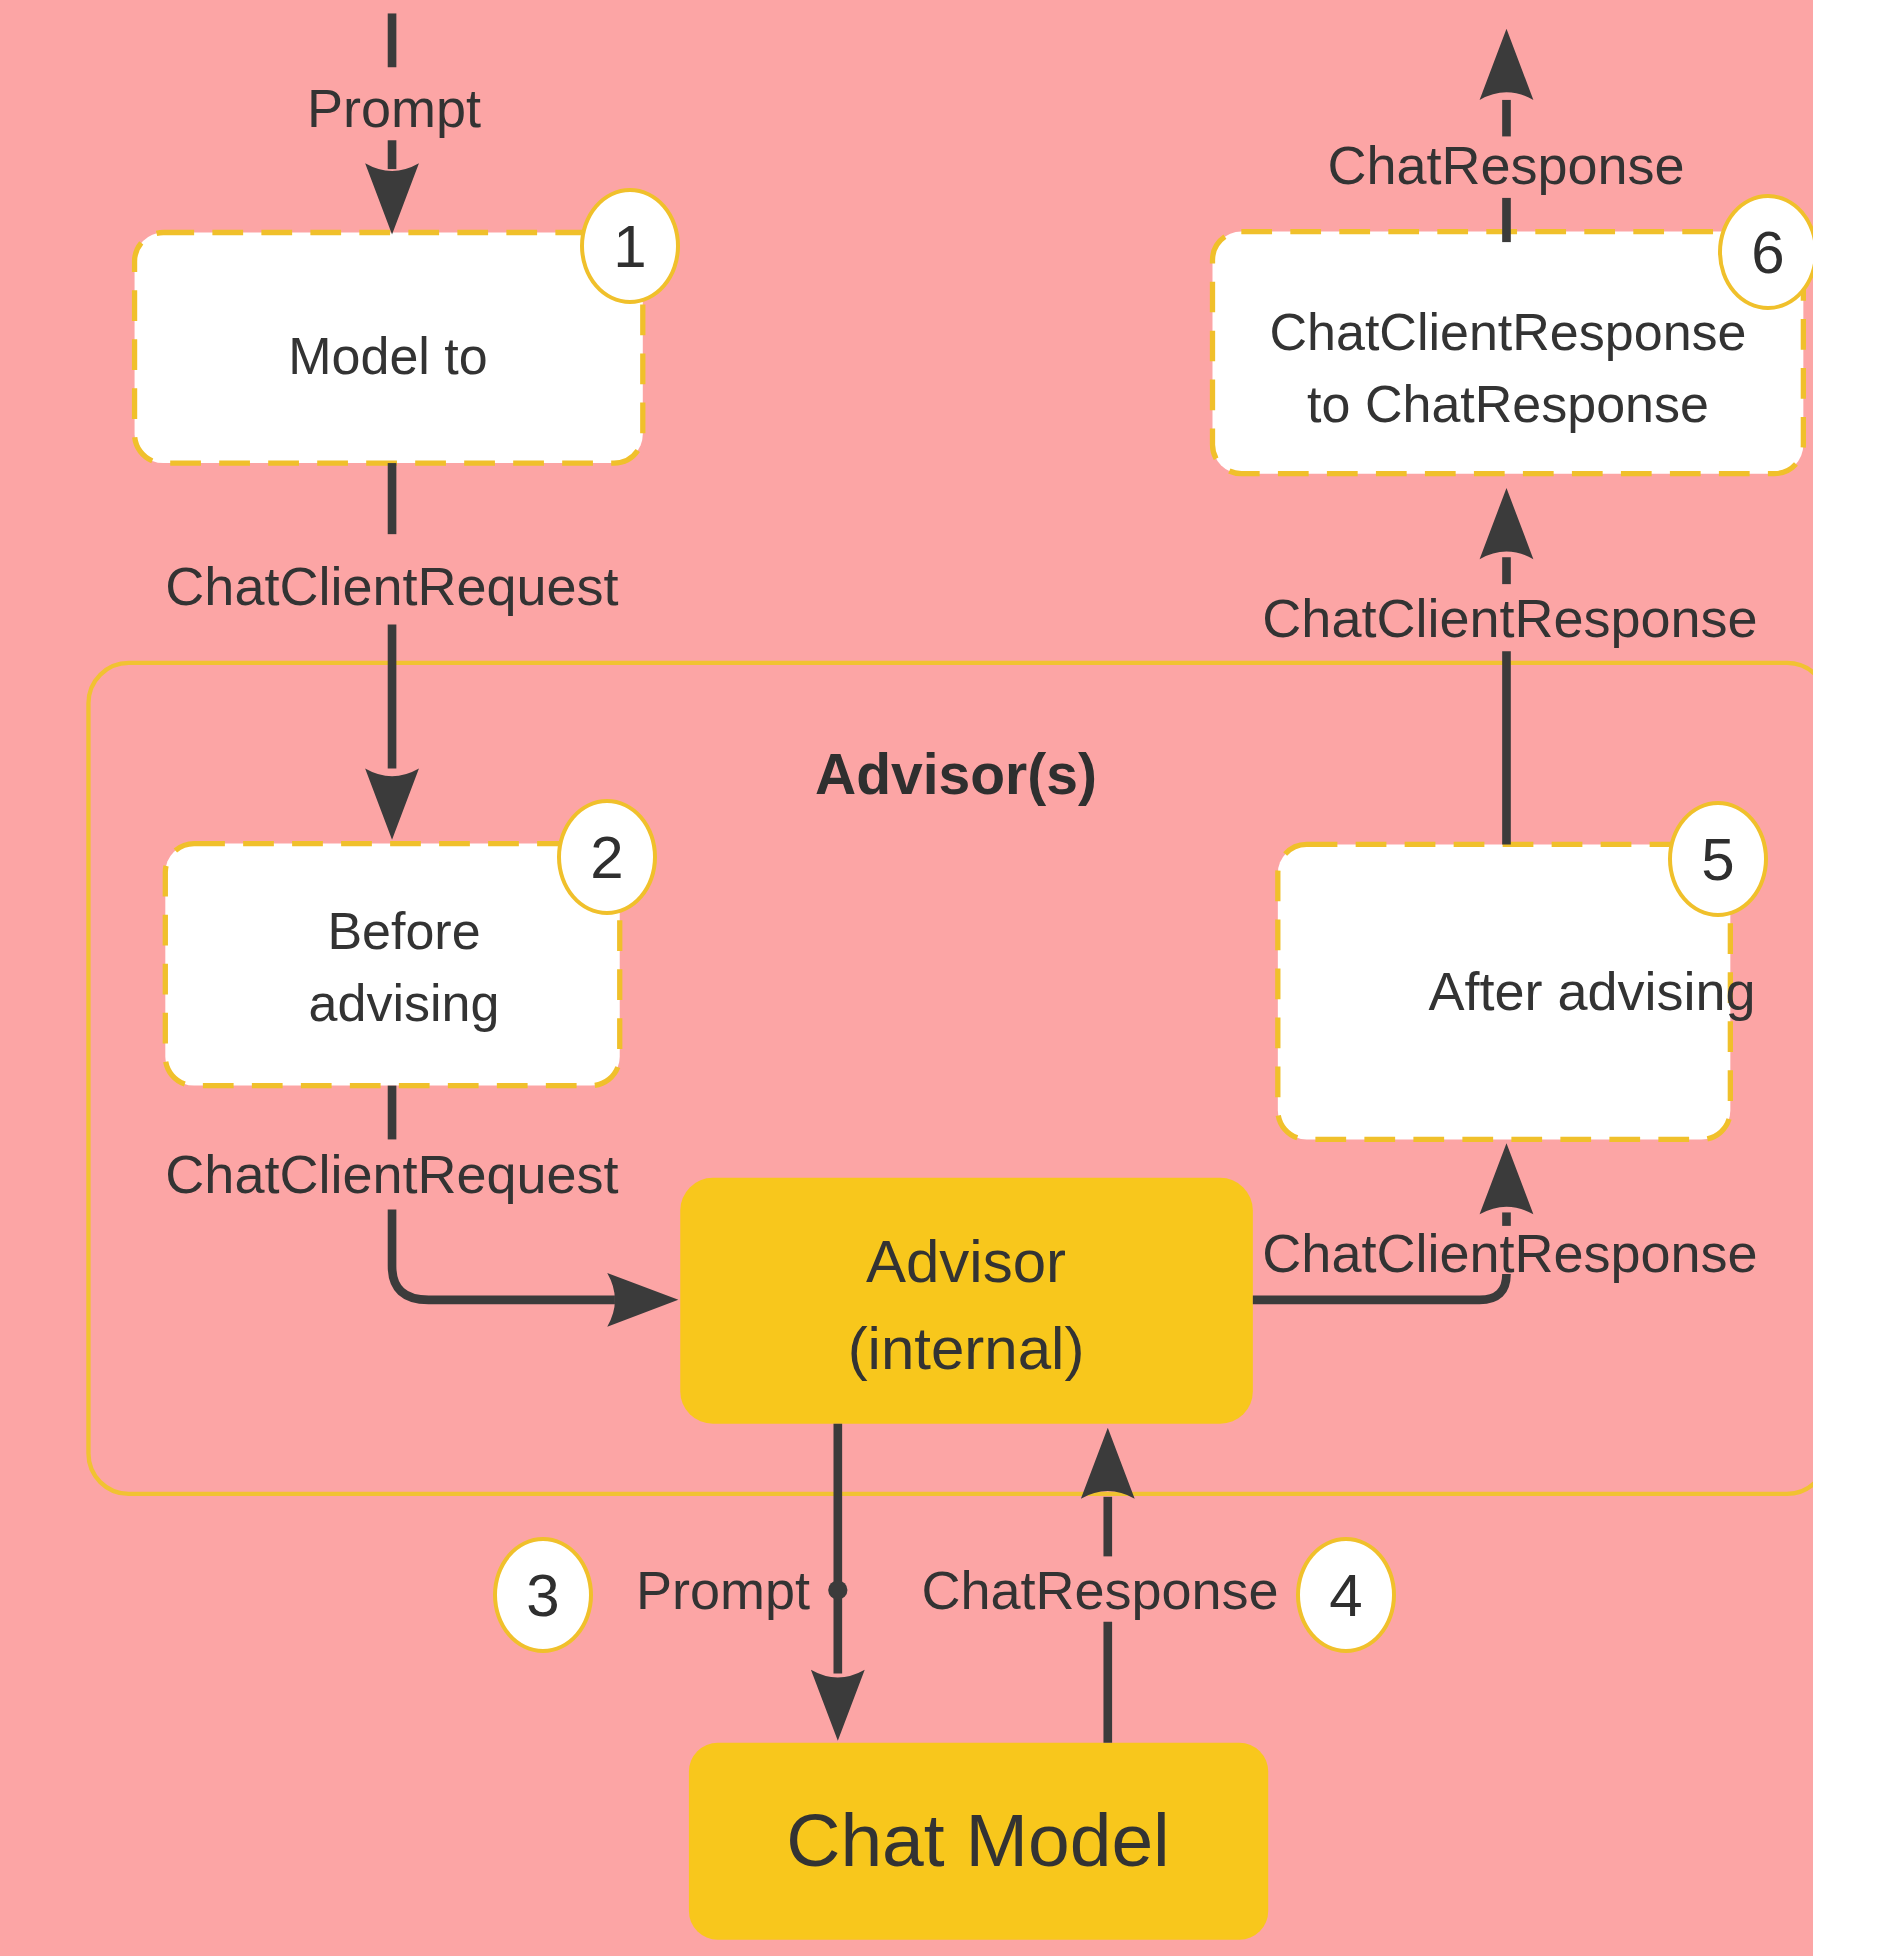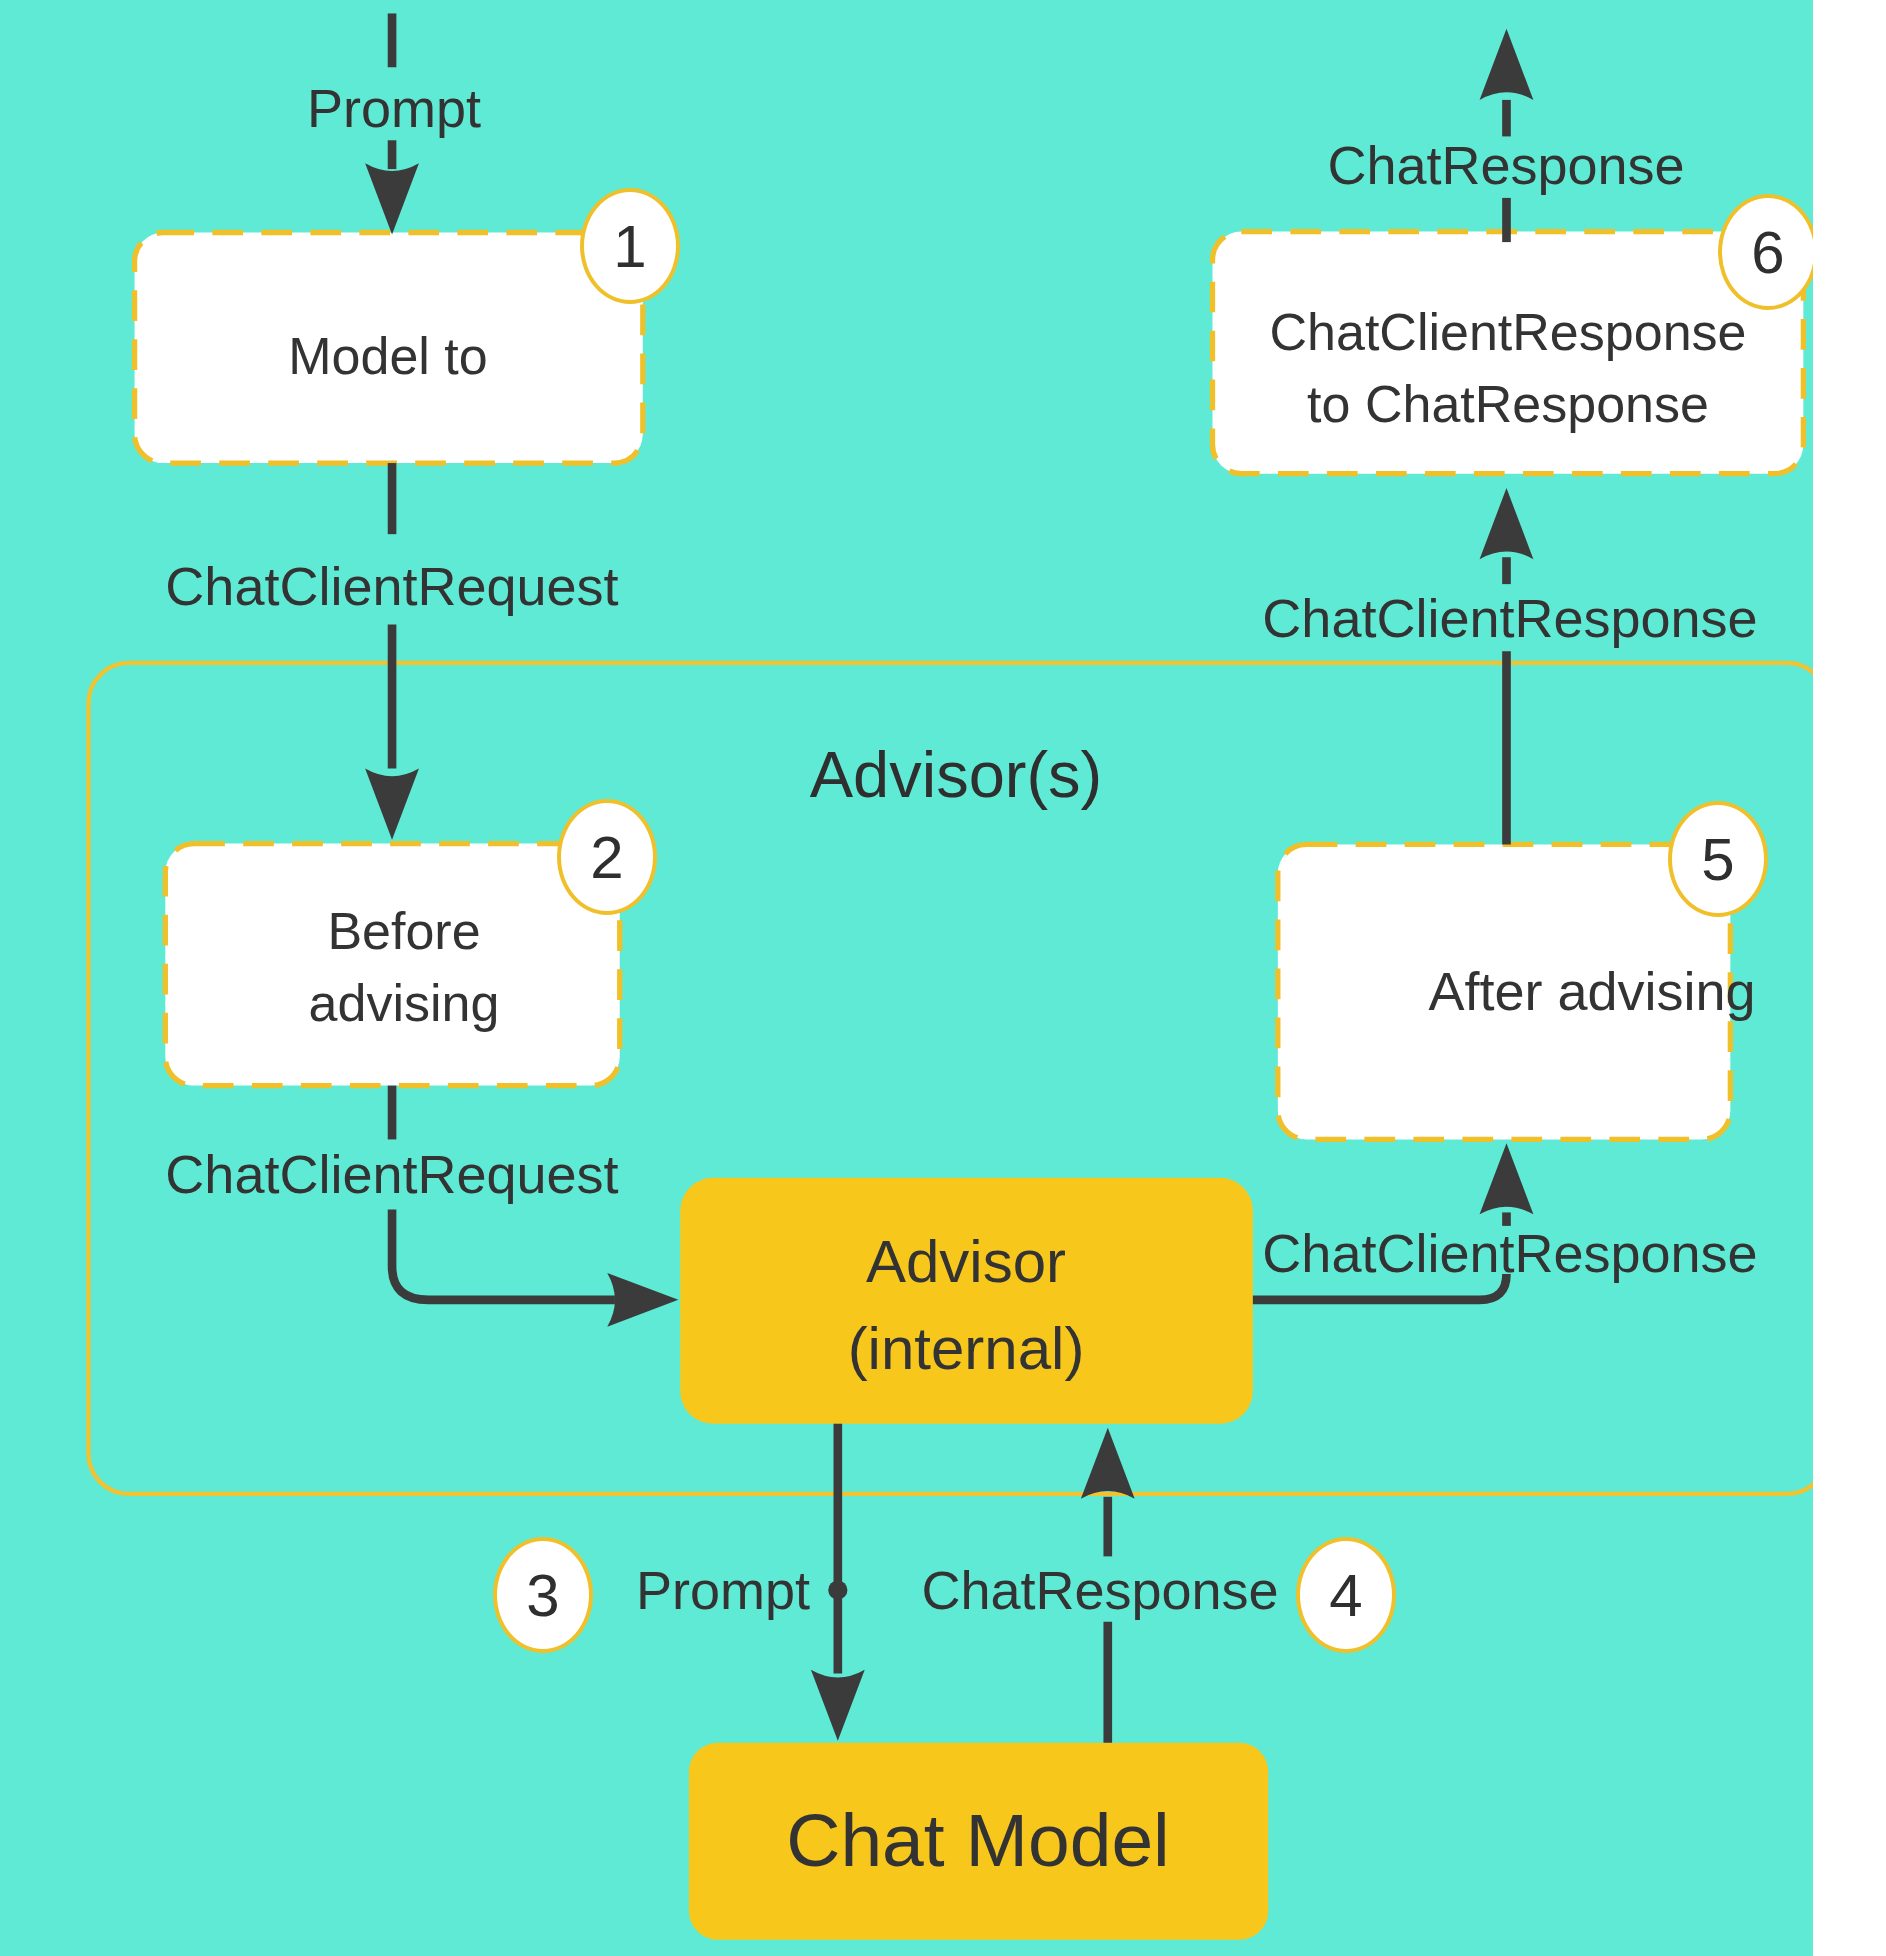--- a/index.html
+++ b/index.html
@@ -1,20 +1,20 @@
 <!DOCTYPE html>
 <html><head>
 <meta charset="utf-8">
 <style>
   html, body { margin: 0; padding: 0; background: #ffffff; }
   .stage {
     position: relative;
     width: 1813px;
     height: 1957px;
-    background: #5eead4;
+    background: #fca5a5;
     font-family: "Liberation Sans", sans-serif;
     overflow: hidden;
   }
   .stage svg.layer {
     position: absolute;
     left: 0; top: 0;
     width: 1887px; height: 1957px;
   }
   .lbl {
     position: absolute;
@@ -30,24 +30,25 @@
     text-align: center;
     font-size: 52px;
     line-height: 1.38;
     color: #333333;
     white-space: nowrap;
     z-index: 5;
   }
   .title {
     position: absolute;
     transform: translate(-50%, -50%);
-    font-size: 65px;
+    font-size: 57px;
     color: #2f2f2f;
     white-space: nowrap;
     z-index: 5;
+    font-weight: bold;
   }
   .advisor-text { font-size: 60px; line-height: 1.45; }
   .chatmodel-text { font-size: 75px; }
   .badge {
     position: absolute;
     transform: translate(-50%, -50%);
     width: 92px;
     height: 108px;
     border: 4.8px solid #F0C02B;
     border-radius: 50%;

